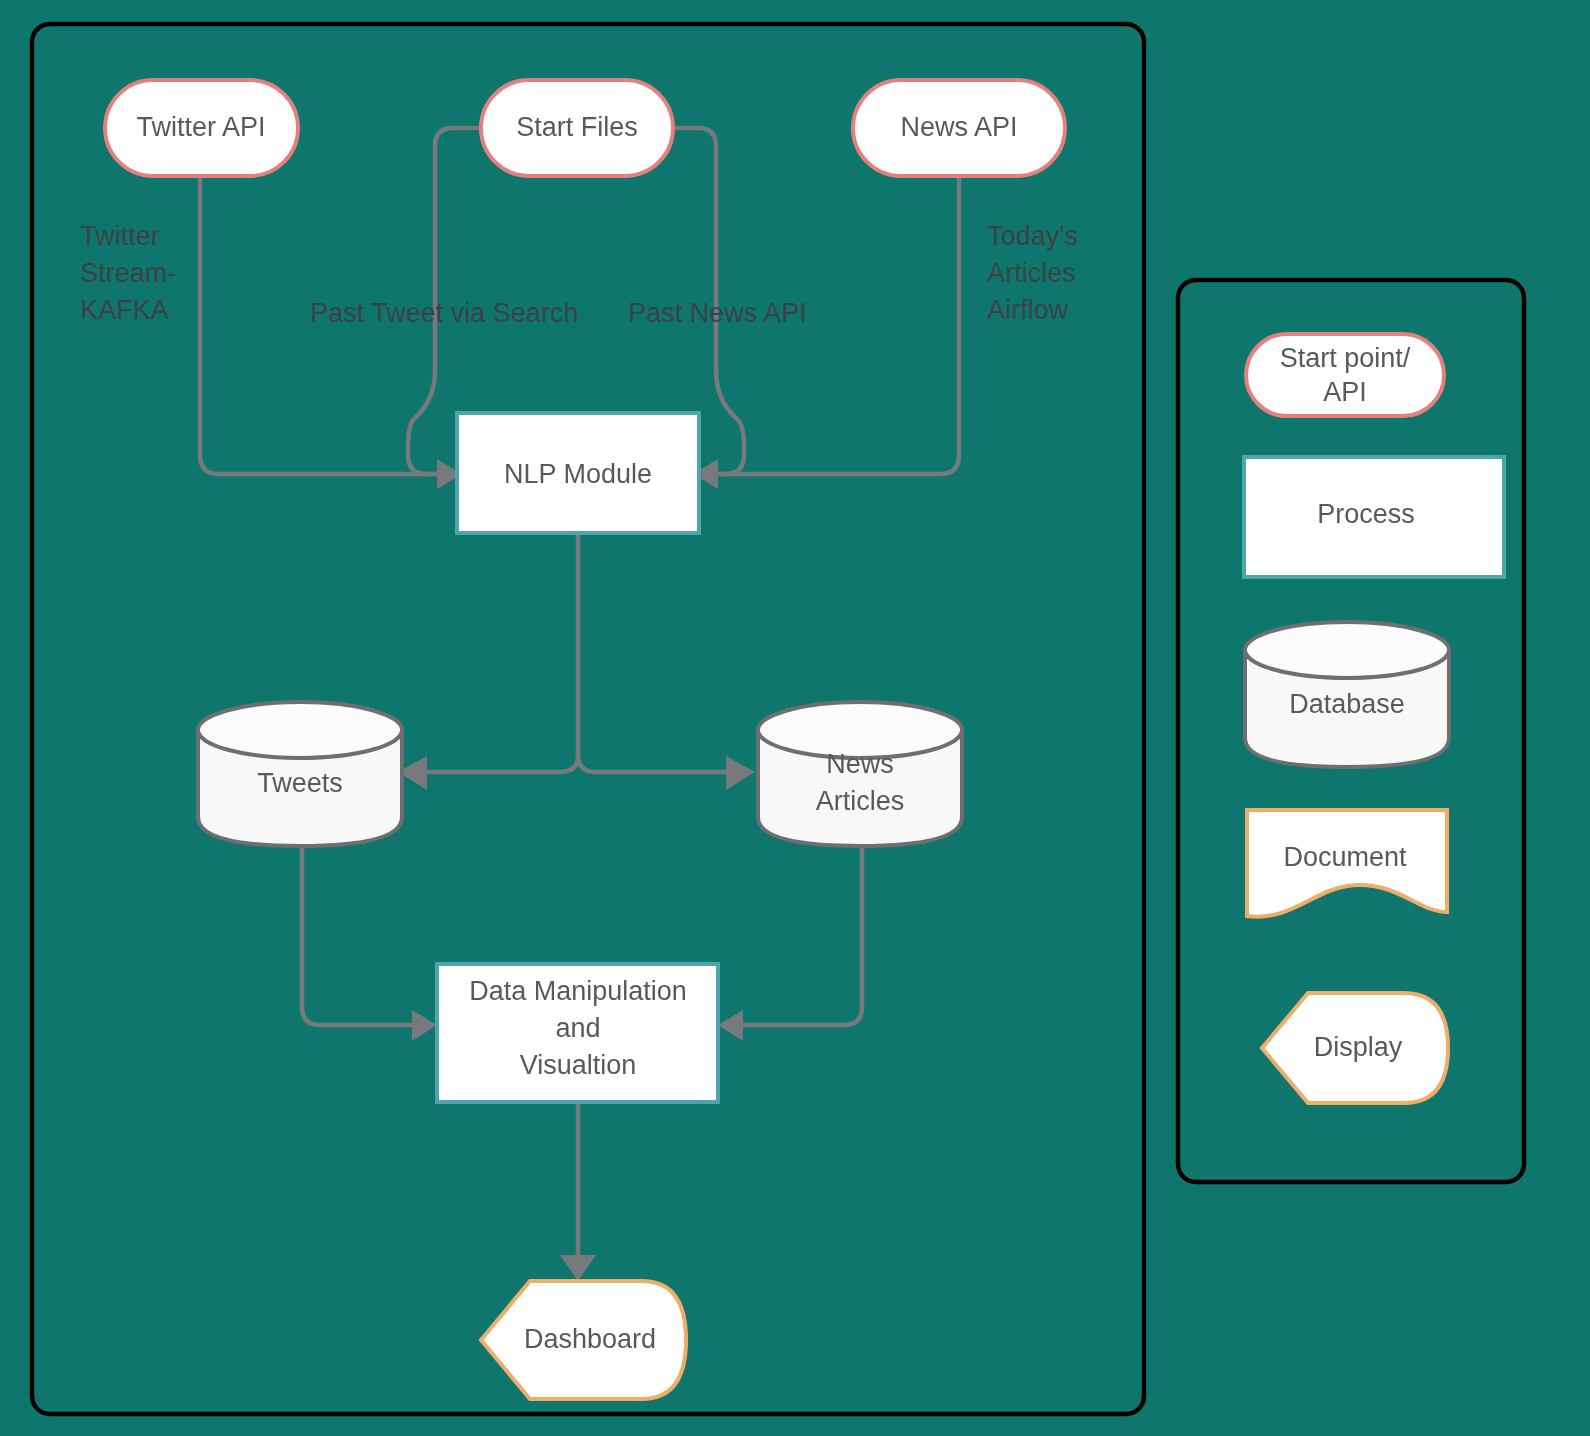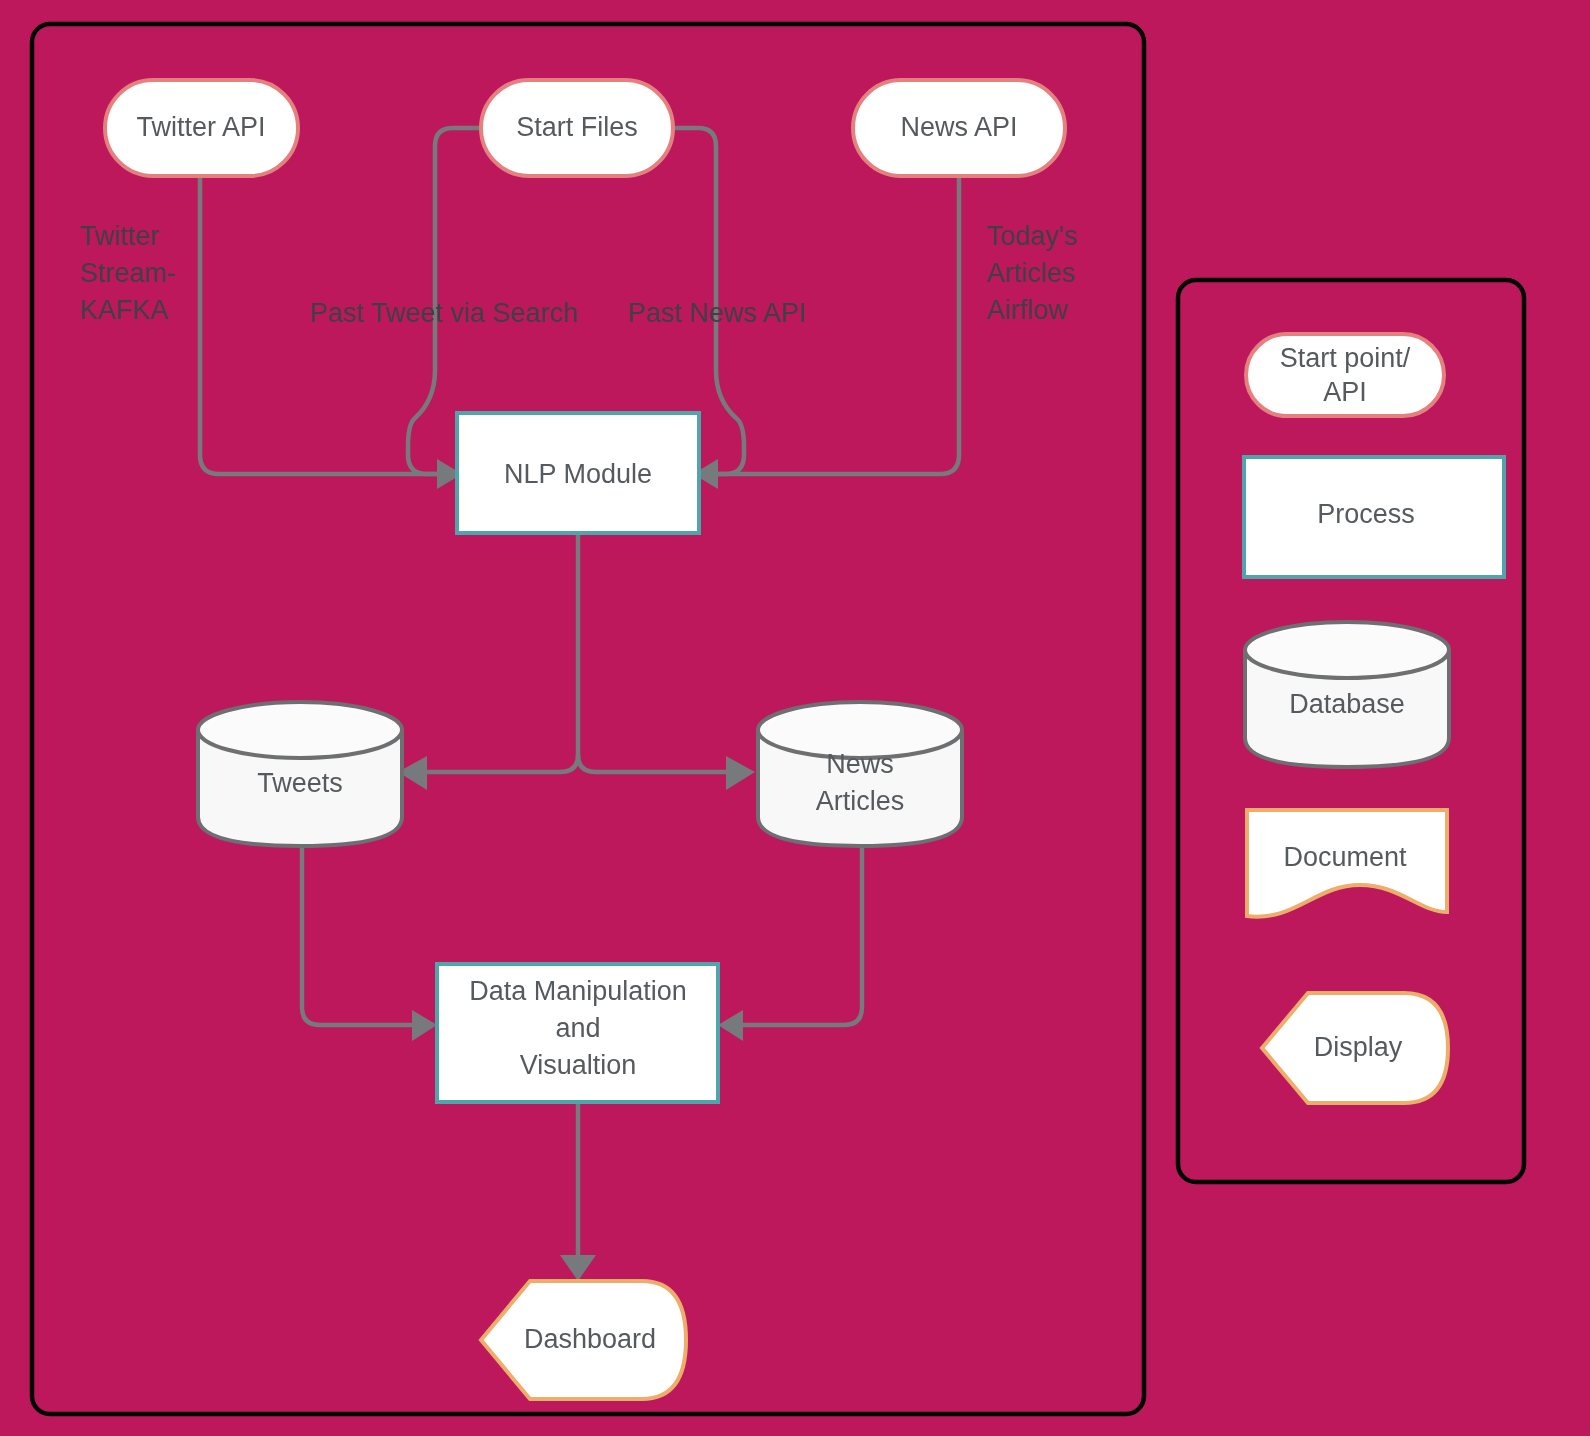--- a/index.html
+++ b/index.html
@@ -1,17 +1,17 @@
 <!DOCTYPE html>
 <html><head>
 <meta charset="utf-8">
 <style>
   html,body{margin:0;padding:0;background:#ffffff;}
   body{font-family:"Liberation Sans","DejaVu Sans",sans-serif;}
-  #stage{position:relative;width:1590px;height:1436px;background:#be185d;overflow:hidden;}
+  #stage{position:relative;width:1590px;height:1436px;background:#0f766e;overflow:hidden;}
   svg{display:block;}
   .shape-label{fill:#555a5e;font-family:"Liberation Sans","DejaVu Sans",sans-serif;font-size:27px;text-anchor:middle;dominant-baseline:middle;}
   .edge-label{fill:#3d4044;font-family:"Liberation Sans","DejaVu Sans",sans-serif;font-size:27px;}
   .panel{fill:none;stroke:#000000;stroke-width:4.5;}
   .start-shape{fill:#ffffff;stroke:#e4807e;stroke-width:4;}
   .process-shape{fill:#ffffff;stroke:#4ea6ac;stroke-width:4;}
   .db-shape{fill:#f8f8f8;stroke:#6d6f71;stroke-width:4;}
   .db-top{fill:#fbfbfb;stroke:#6d6f71;stroke-width:4;}
   .doc-shape{fill:#ffffff;stroke:#edad6b;stroke-width:4;}
   .display-shape{fill:#ffffff;stroke:#edad6b;stroke-width:4;}

